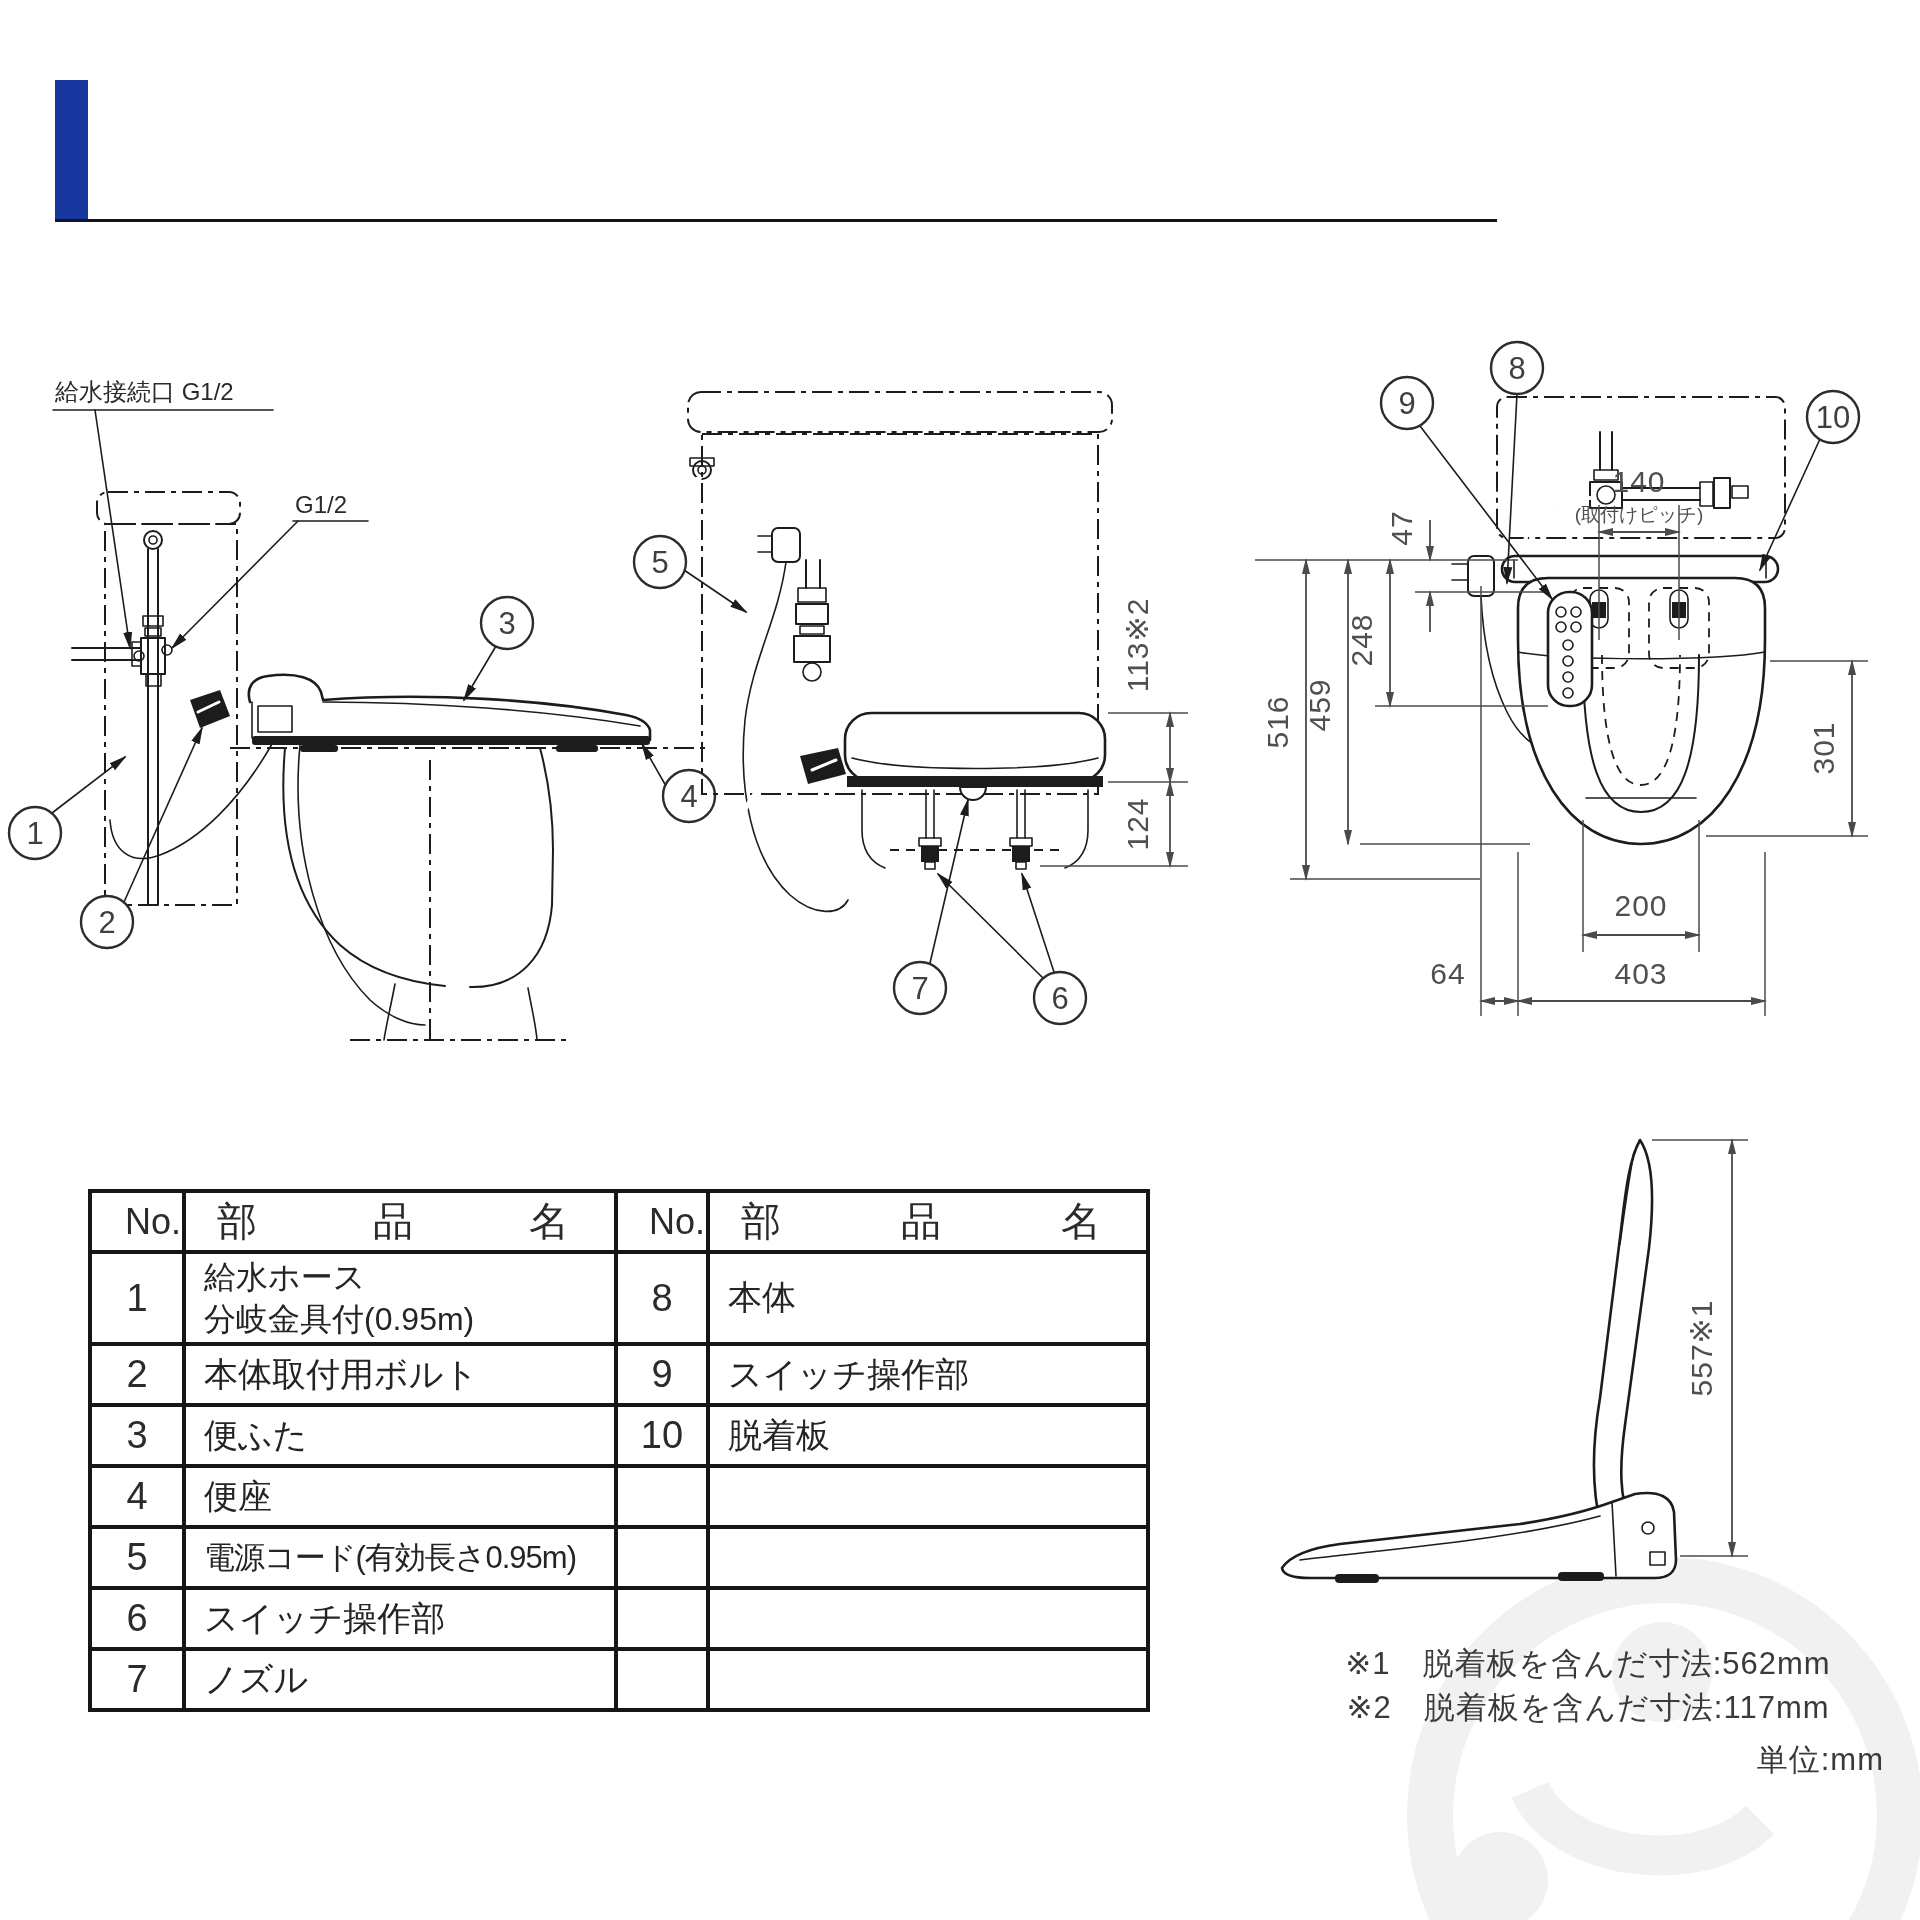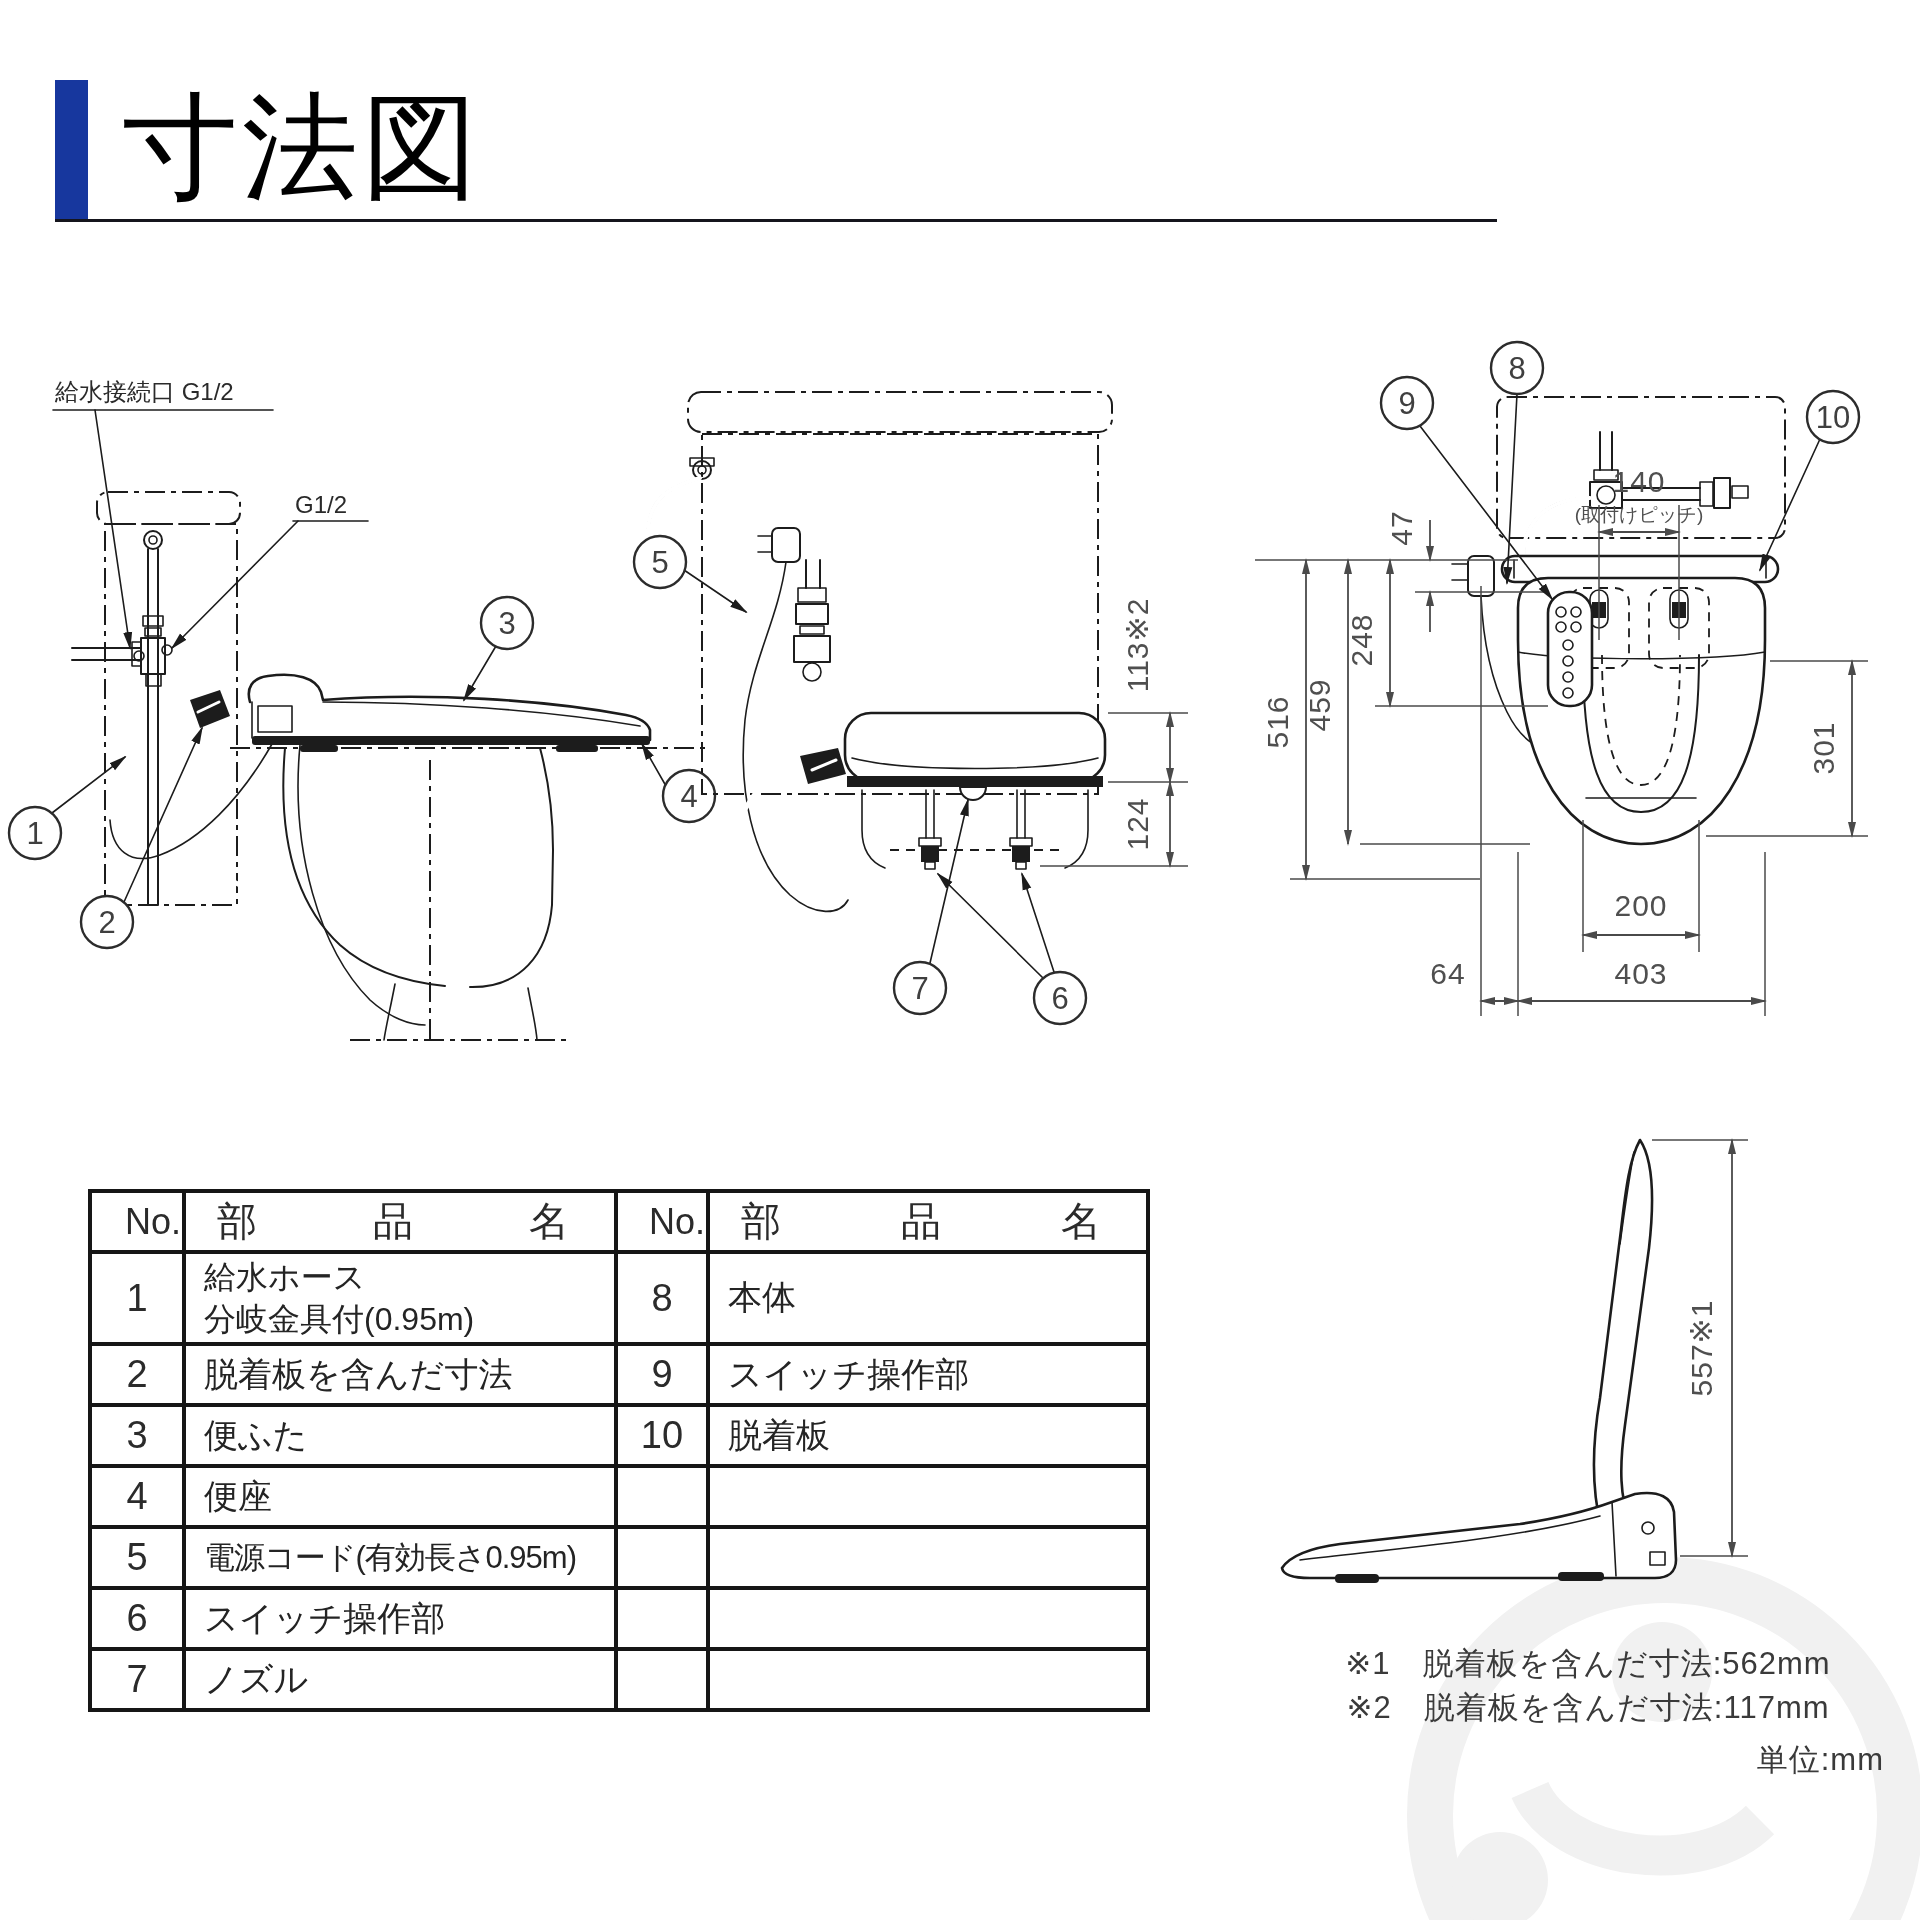--- a/index.html
+++ b/index.html
@@ -50,21 +50,20 @@
   .notes{position:absolute;left:1292px;top:1643px;width:592px;color:#3a3a3a;}
   .notes .line{font-size:31px;height:44px;letter-spacing:1px;text-align:center;}
   .notes .unit{font-size:31px;text-align:right;margin-top:8px;letter-spacing:1px;}
 </style>
 </head>
 <body>
 
 <div class="page">
 
   <div class="title-accent" style="background: rgb(23, 55, 158);"></div>
-  <h1 class="page-title">寸法図</h1>
   <div class="title-rule"></div>
 
   <svg class="art" width="1920" height="1920" viewBox="0 0 1920 1920">
     <defs>
       <marker id="arr" markerWidth="18" markerHeight="12" refX="16" refY="6" orient="auto-start-reverse" markerUnits="userSpaceOnUse" viewBox="0 0 18 12">
         <path d="M0 1.5 L18 6 L0 10.5 Z" fill="#1c1c1c"></path>
       </marker>
       <marker id="arrg" markerWidth="16" markerHeight="10" refX="14" refY="5" orient="auto-start-reverse" markerUnits="userSpaceOnUse" viewBox="0 0 16 10">
         <path d="M0 1 L16 5 L0 9 Z" fill="#4a4a4a"></path>
       </marker>
@@ -392,21 +391,21 @@
       <td class="no">1</td>
       <td class="name">
             <span class="pre">給水ホース
 分岐金具付(0.95m)</span>
           </td>
       <td class="no">8</td>
       <td class="name">本体</td>
     </tr>
     <tr class="std">
       <td class="no">2</td>
-      <td class="name">脱着板を含んだ寸法</td>
+      <td class="name">本体取付用ボルト</td>
       <td class="no">9</td>
       <td class="name">スイッチ操作部</td>
     </tr>
     <tr class="std">
       <td class="no">3</td>
       <td class="name">便ふた</td>
       <td class="no">10</td>
       <td class="name">脱着板</td>
     </tr>
     <tr class="std">

